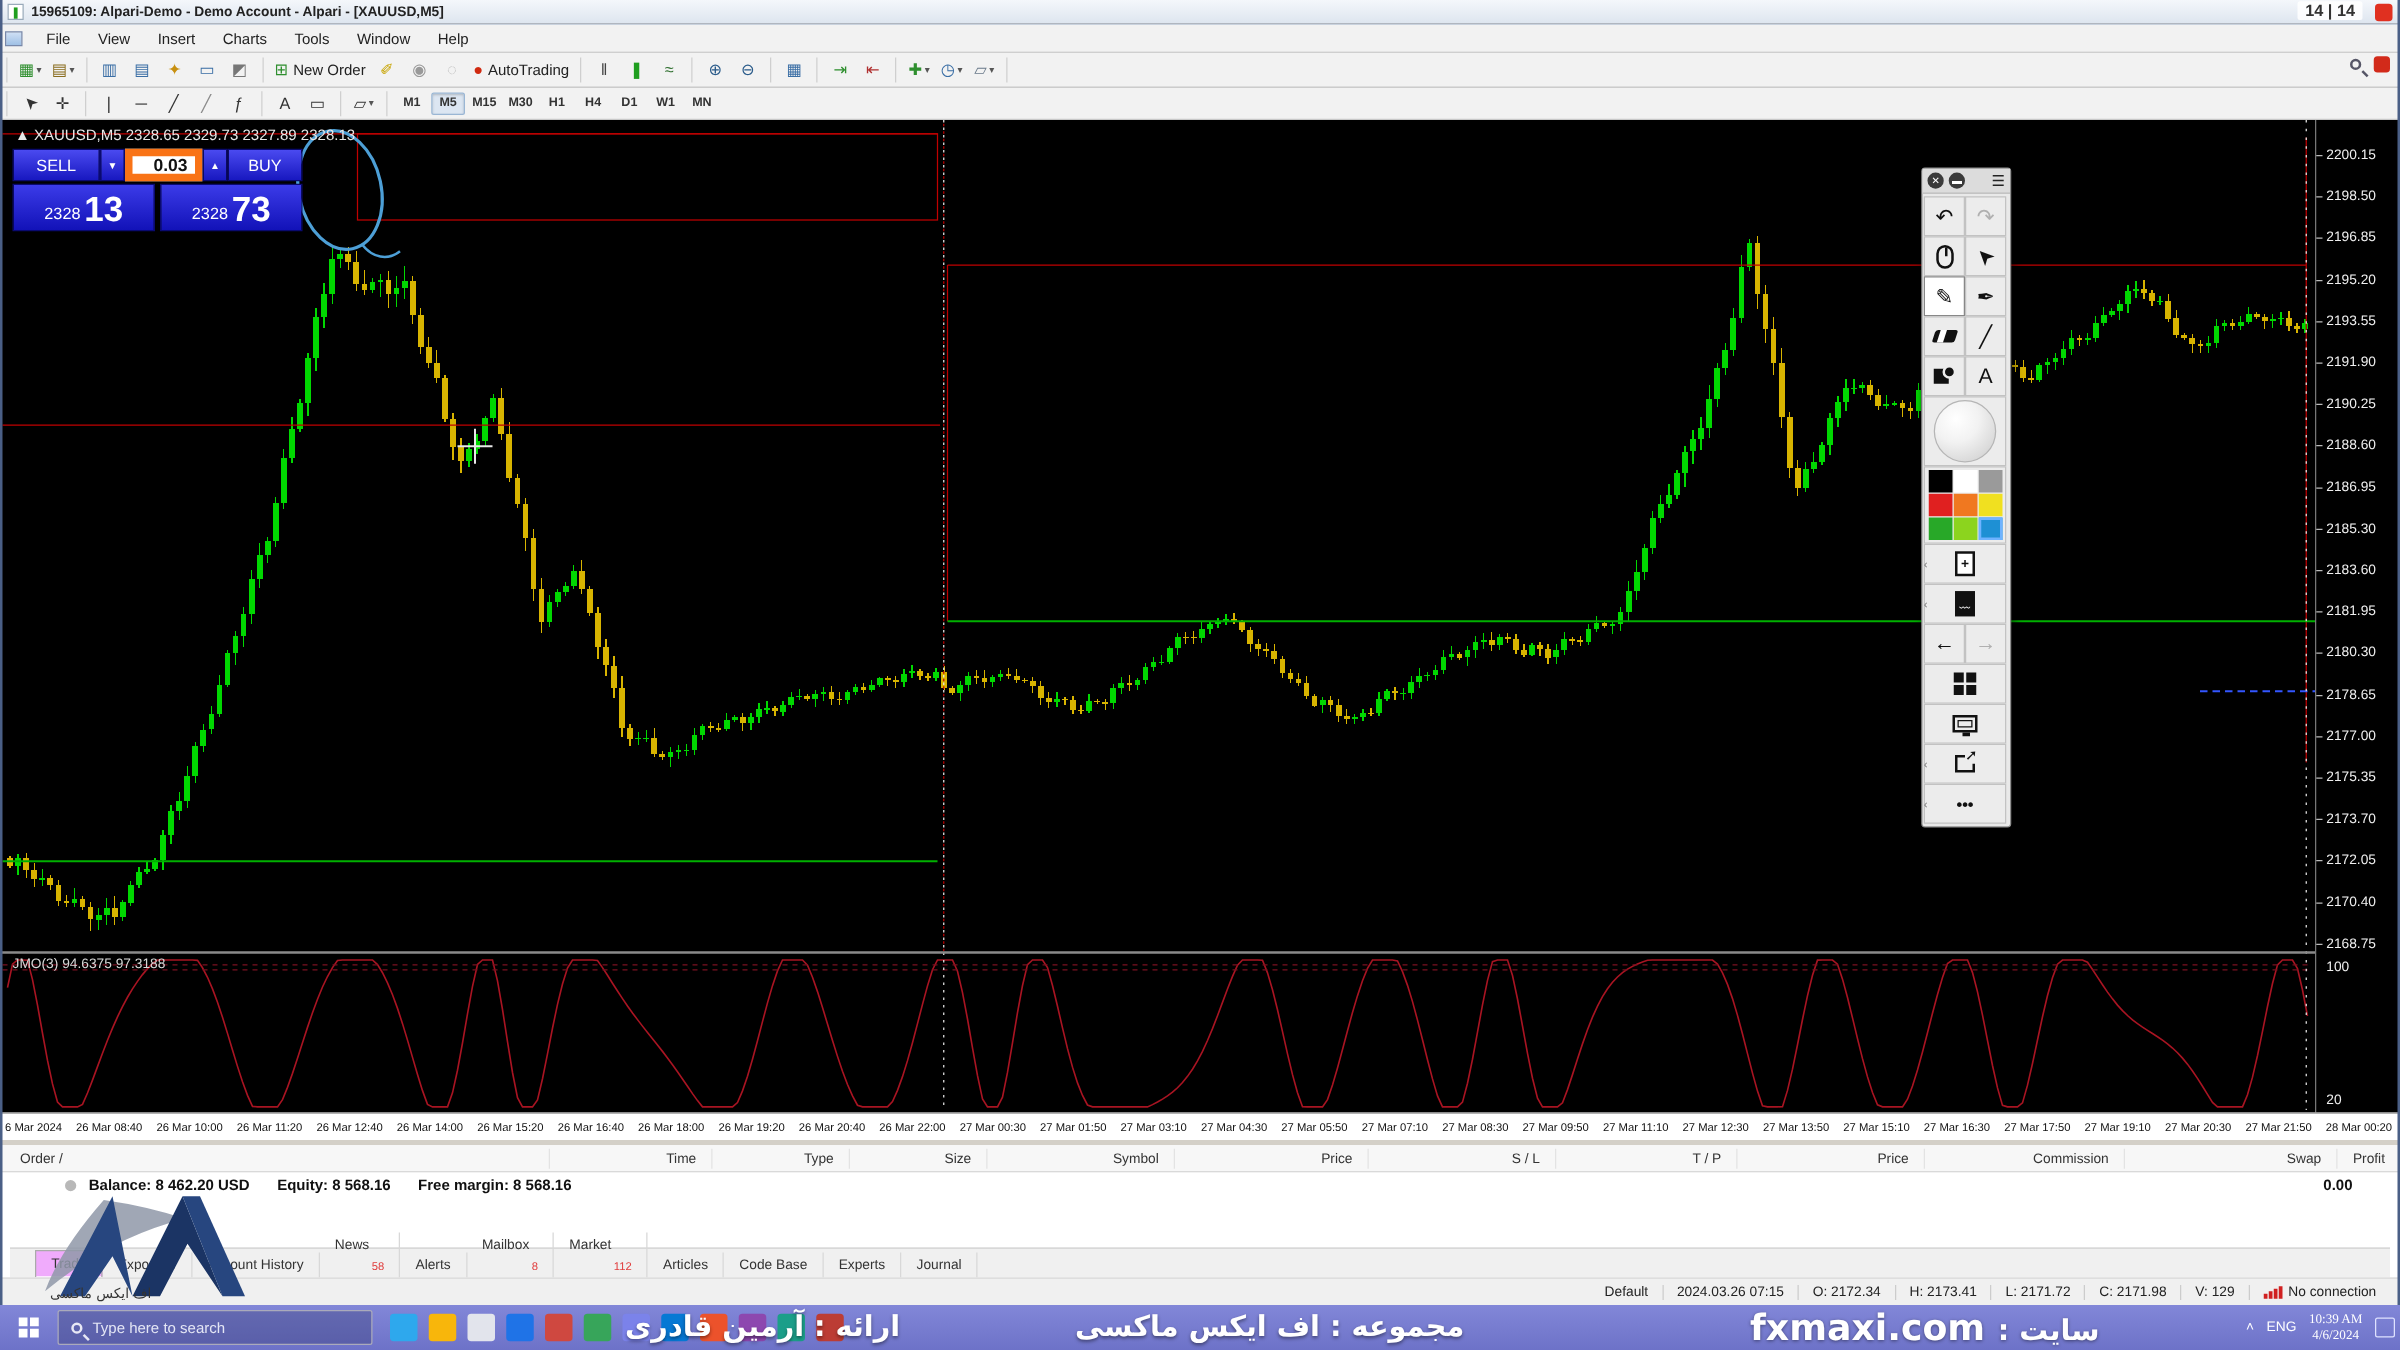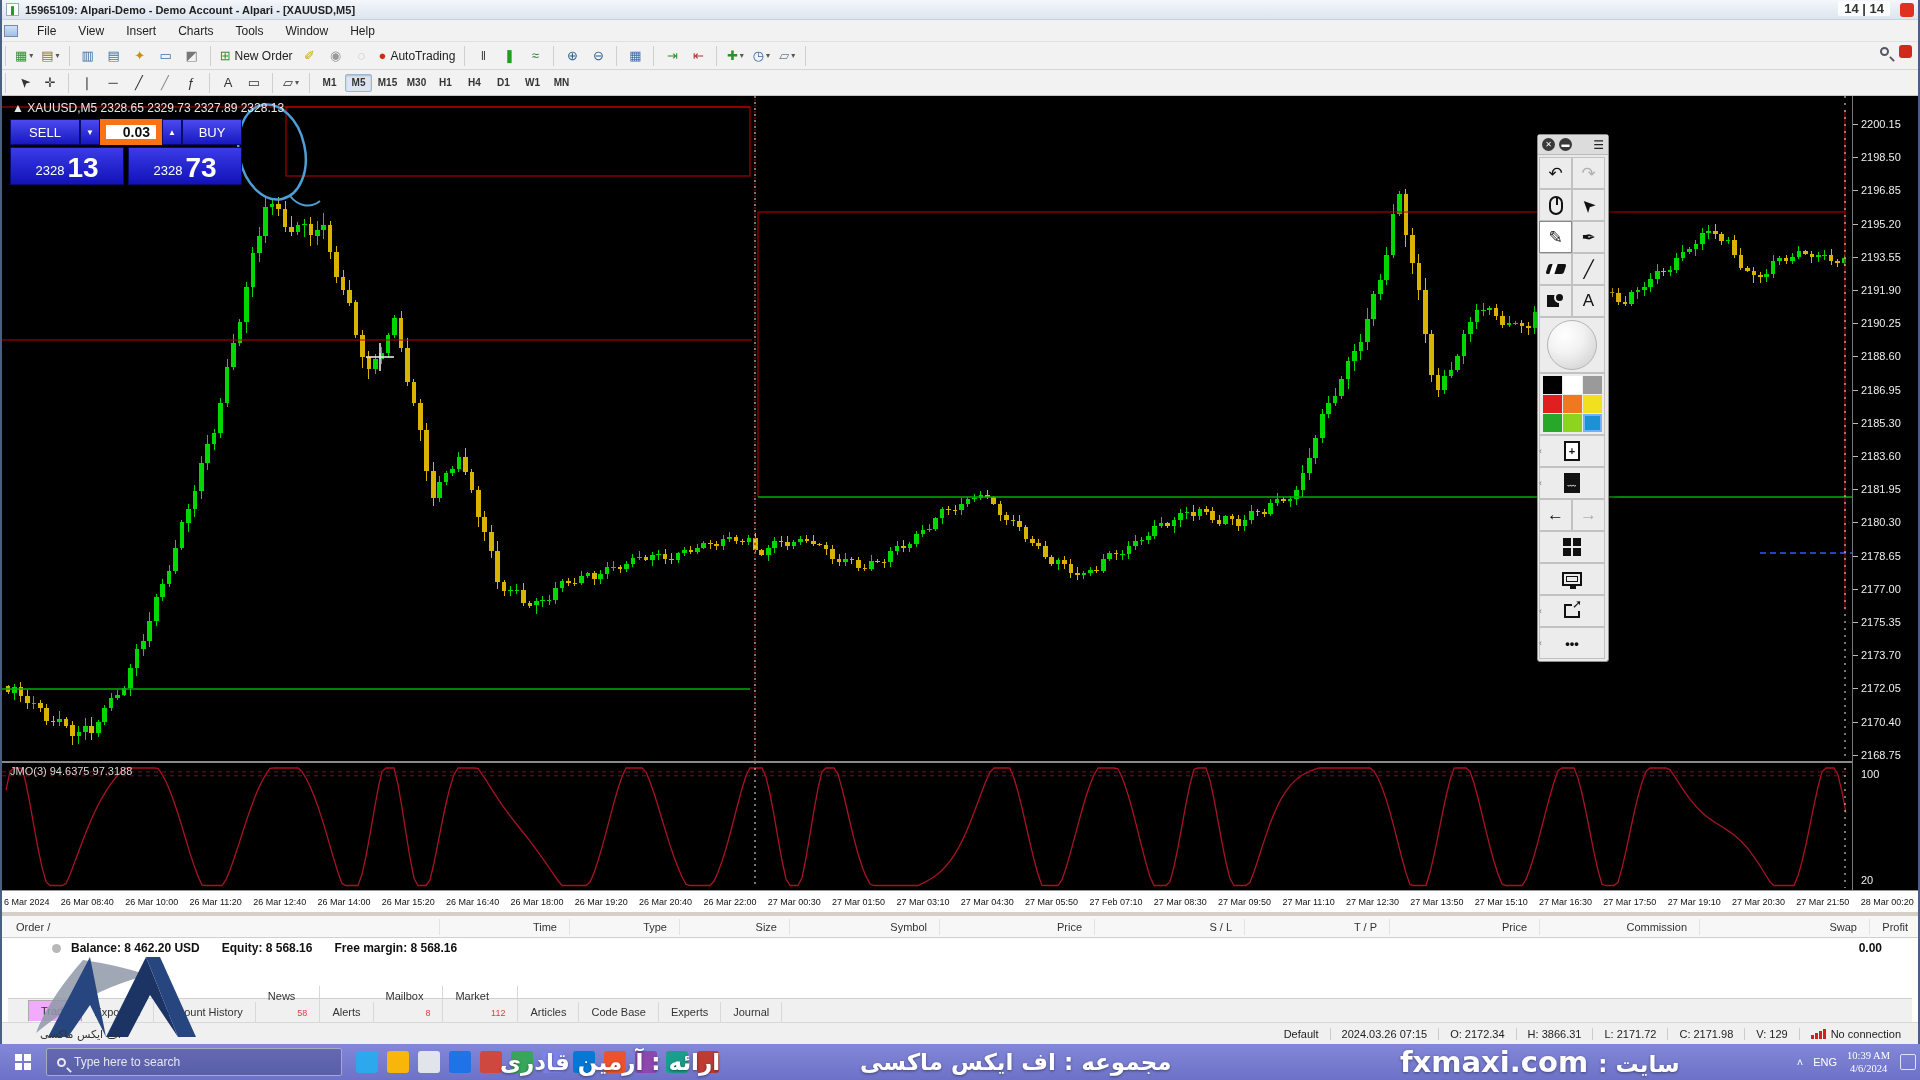--- a/index.html
+++ b/index.html
@@ -135,21 +135,21 @@
   
   #watermark { left:28px; top:945px; width:230px; height:100px; z-index:30; pointer-events:none; }
   #wm-caption { left:40px; top:1028px; z-index:31; font-family:"DejaVu Sans", sans-serif;
     font-size:11px; color:#333; pointer-events:none; }
   
   #taskbar { left:0; top:1044px; width:1920px; height:36px;
     background:linear-gradient(#8287d8,#6d72c8); display:flex; align-items:center; z-index:90; }
   #start-btn { width:46px; height:36px; display:flex; align-items:center; justify-content:center; }
   #start-btn .wg { display:grid; grid-template-columns:7px 7px; grid-gap:2px; }
   #start-btn .wg i { width:7px; height:7px; background:#fff; }
-  #search-pill { width:296px; height:28px; border:1px solid #aab; border-radius:2px;
+  #search-pill { width:252px; height:28px; border:1px solid #aab; border-radius:2px;
     background:rgba(50,55,110,.35); display:flex; align-items:center; gap:8px; padding:0 10px; }
   #search-pill .mag { border-color:#e8e8f5; }
   #search-pill .mag::after { background:#e8e8f5; }
   #search-pill .ph { font-size:12px; color:#e4e6f5; }
   #task-icons { display:flex; gap:9px; margin-left:14px; }
   .task-ic { width:22px; height:22px; border-radius:3px; opacity:.95; }
   .tb-overlay { position:absolute; color:#fff; font-weight:bold; text-shadow:0 1px 3px rgba(0,0,0,.45);
     font-family:"DejaVu Sans", sans-serif; white-space:nowrap; z-index:95; }
   #tray { position:absolute; right:4px; top:1044px; height:36px; display:flex; align-items:center;
     gap:10px; z-index:96; color:#fff; }
@@ -1096,21 +1096,21 @@
     <span class="ta-label">26 Mar 16:40</span>
     <span class="ta-label">26 Mar 18:00</span>
     <span class="ta-label">26 Mar 19:20</span>
     <span class="ta-label">26 Mar 20:40</span>
     <span class="ta-label">26 Mar 22:00</span>
     <span class="ta-label">27 Mar 00:30</span>
     <span class="ta-label">27 Mar 01:50</span>
     <span class="ta-label">27 Mar 03:10</span>
     <span class="ta-label">27 Mar 04:30</span>
     <span class="ta-label">27 Mar 05:50</span>
-    <span class="ta-label">27 Feb 07:10</span>
+    <span class="ta-label">27 Mar 07:10</span>
     <span class="ta-label">27 Mar 08:30</span>
     <span class="ta-label">27 Mar 09:50</span>
     <span class="ta-label">27 Mar 11:10</span>
     <span class="ta-label">27 Mar 12:30</span>
     <span class="ta-label">27 Mar 13:50</span>
     <span class="ta-label">27 Mar 15:10</span>
     <span class="ta-label">27 Mar 16:30</span>
     <span class="ta-label">27 Mar 17:50</span>
     <span class="ta-label">27 Mar 19:10</span>
     <span class="ta-label">27 Mar 20:30</span>
@@ -1176,21 +1176,21 @@
       <span>Experts</span>
     </span>
     <span class="tab">
       <span>Journal</span>
     </span>
   </div>
 <div class="abs" id="t-status">
     <span class="st-item">Default</span>
     <span class="st-item">2024.03.26 07:15</span>
     <span class="st-item">O: 2172.34</span>
-    <span class="st-item">H: 3866.31</span>
+    <span class="st-item">H: 2173.41</span>
     <span class="st-item">L: 2171.72</span>
     <span class="st-item">C: 2171.98</span>
     <span class="st-item">V: 129</span>
     <span class="st-item" id="conn">
       <span class="bars">
         <i style="height: 4px;"></i>
         <i style="height: 6px;"></i>
         <i style="height: 8px;"></i>
         <i style="height: 10px;"></i>
       </span>

